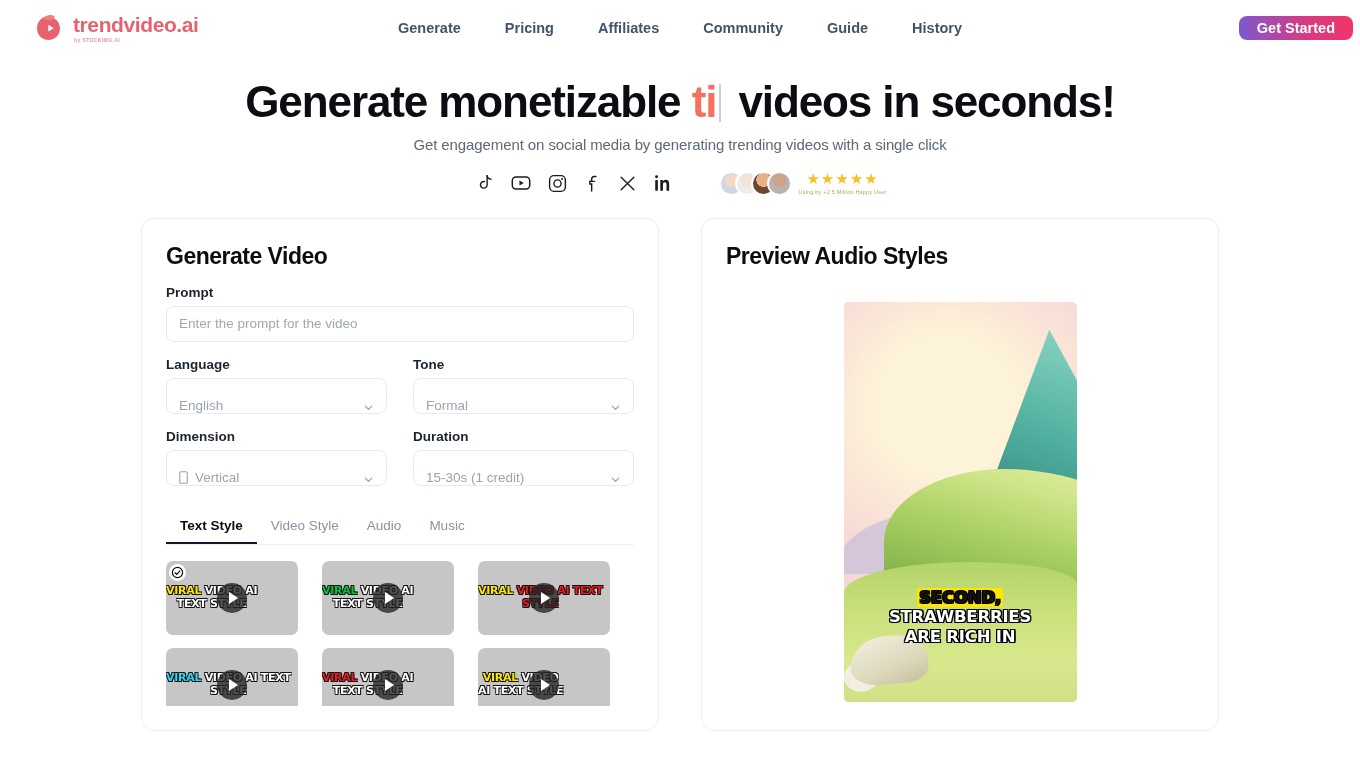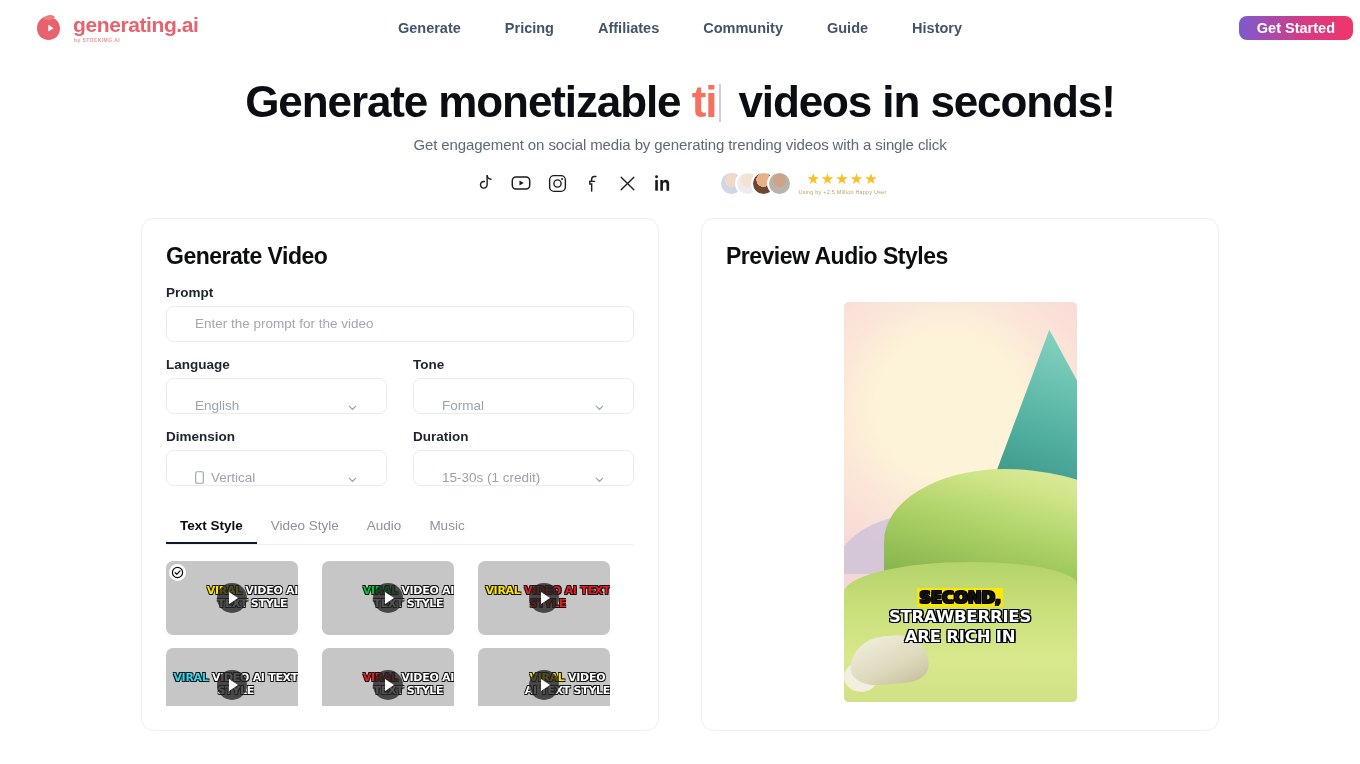--- a/index.html
+++ b/index.html
@@ -99,21 +99,21 @@
   }
 
   .field-label {
     font-size: 13.5px; font-weight: bold; color: #1b2430;
     margin-bottom: 6px; display: block;
   }
   .prompt-input, .select-box {
     width: 100%; height: 36px;
     border: 1px solid #e9ebef; border-radius: 8px;
     background: #fff; font-size: 13.5px; color: #9aa3b0;
-    padding: 0 28px; font-family: "Liberation Sans", sans-serif;
+    padding: 0 12px; font-family: "Liberation Sans", sans-serif;
     display: flex; align-items: center;
   }
   .prompt-input::placeholder { color: #a0a8b4; }
   .row-2 { display: flex; gap: 26px; }
   .row-2 > div { flex: 1; }
   .block { margin-top: 15px; }
   .select-box { justify-content: space-between; cursor: pointer; align-items: flex-end; }
   .select-box .val { display: flex; align-items: center; gap: 7px; }
   .chev { width: 11px; height: 11px; flex: none; }
 
@@ -131,21 +131,21 @@
     margin-top: 16px; position: relative;
     height: 145px; overflow: hidden;
   }
   .thumb-grid {
     display: grid; grid-template-columns: repeat(3, 132px);
     gap: 13px 24px;
   }
   .thumb {
     position: relative; height: 74px; border-radius: 7px;
     background: #c6c6c6; overflow: hidden;
-    display: flex; align-items: center; justify-content: flex-end;
+    display: flex; align-items: center; justify-content: flex-start;
     cursor: pointer;
   }
   .thumb-txt {
     font-family: "DejaVu Sans", sans-serif;
     font-weight: bold; font-size: 11px; line-height: 1.12;
     text-align: center; letter-spacing: -0.3px;
     z-index: 1;
   }
   .thumb-txt .l2 { display: block; }
   .play {
@@ -238,21 +238,21 @@
     <span class="logo-mark">
       <svg width="30" height="30" viewBox="0 0 30 30">
         <path d="M15 3 C8 3 3 8.5 3 15.5 C3 22 8 27 14.5 27 C21 27 26 22 26 15.5 C26 9 21 4 15 4 Z
                  M15 8.5 C11 8.5 8 11.5 8 15.5 C8 19.5 11 22.5 15 22.5 C19 22.5 22 19.5 22 15.5 C22 11.5 19 8.5 15 8.5 Z" fill="#e8626e"></path>
         <path d="M9 6 C12 1.5 18 1 21 4 L16.5 7.5 Z" fill="#ef7f79"></path>
         <circle cx="16.5" cy="15.2" r="7.2" fill="#e8626e"></circle>
         <path d="M14.3 11.8 L19.6 15.2 L14.3 18.6 Z" fill="#ffffff"></path>
       </svg>
     </span>
     <span class="logo-text-block">
-      <span class="logo-text">generating.ai</span>
+      <span class="logo-text">trendvideo.ai</span>
       <span class="logo-sub">by STOCKIMG.AI</span>
     </span>
   </div>
 
   <nav class="nav">
     <a href="#">Generate</a>
     <a href="#">Pricing</a>
     <a href="#">Affiliates</a>
     <a href="#">Community</a>
     <a href="#">Guide</a>

